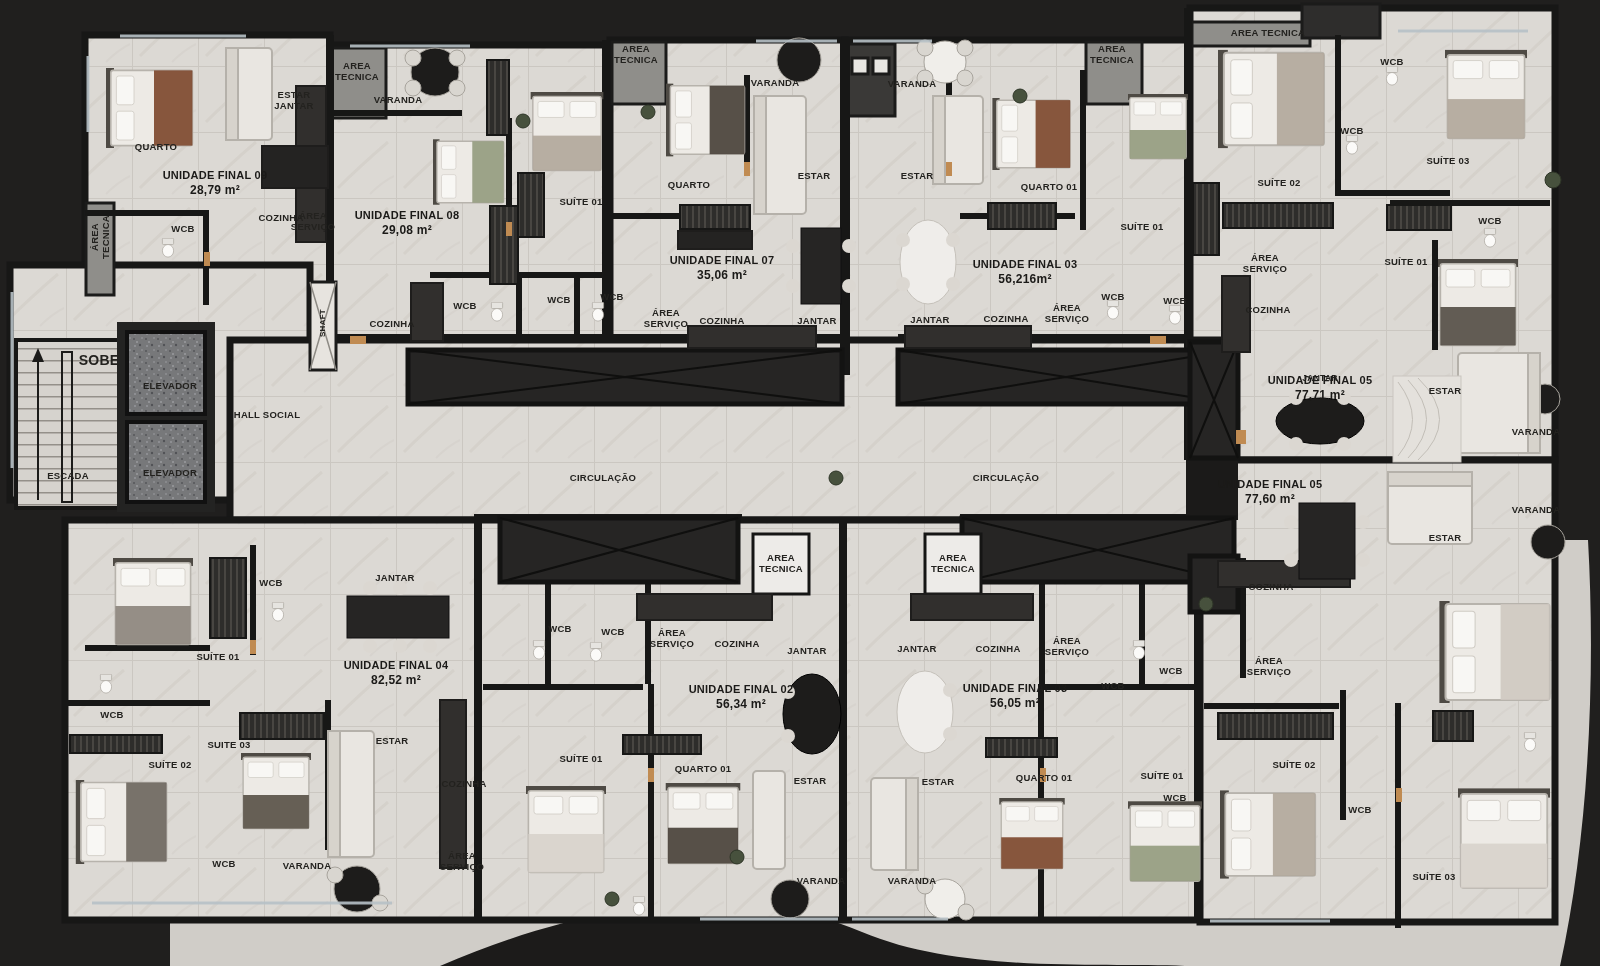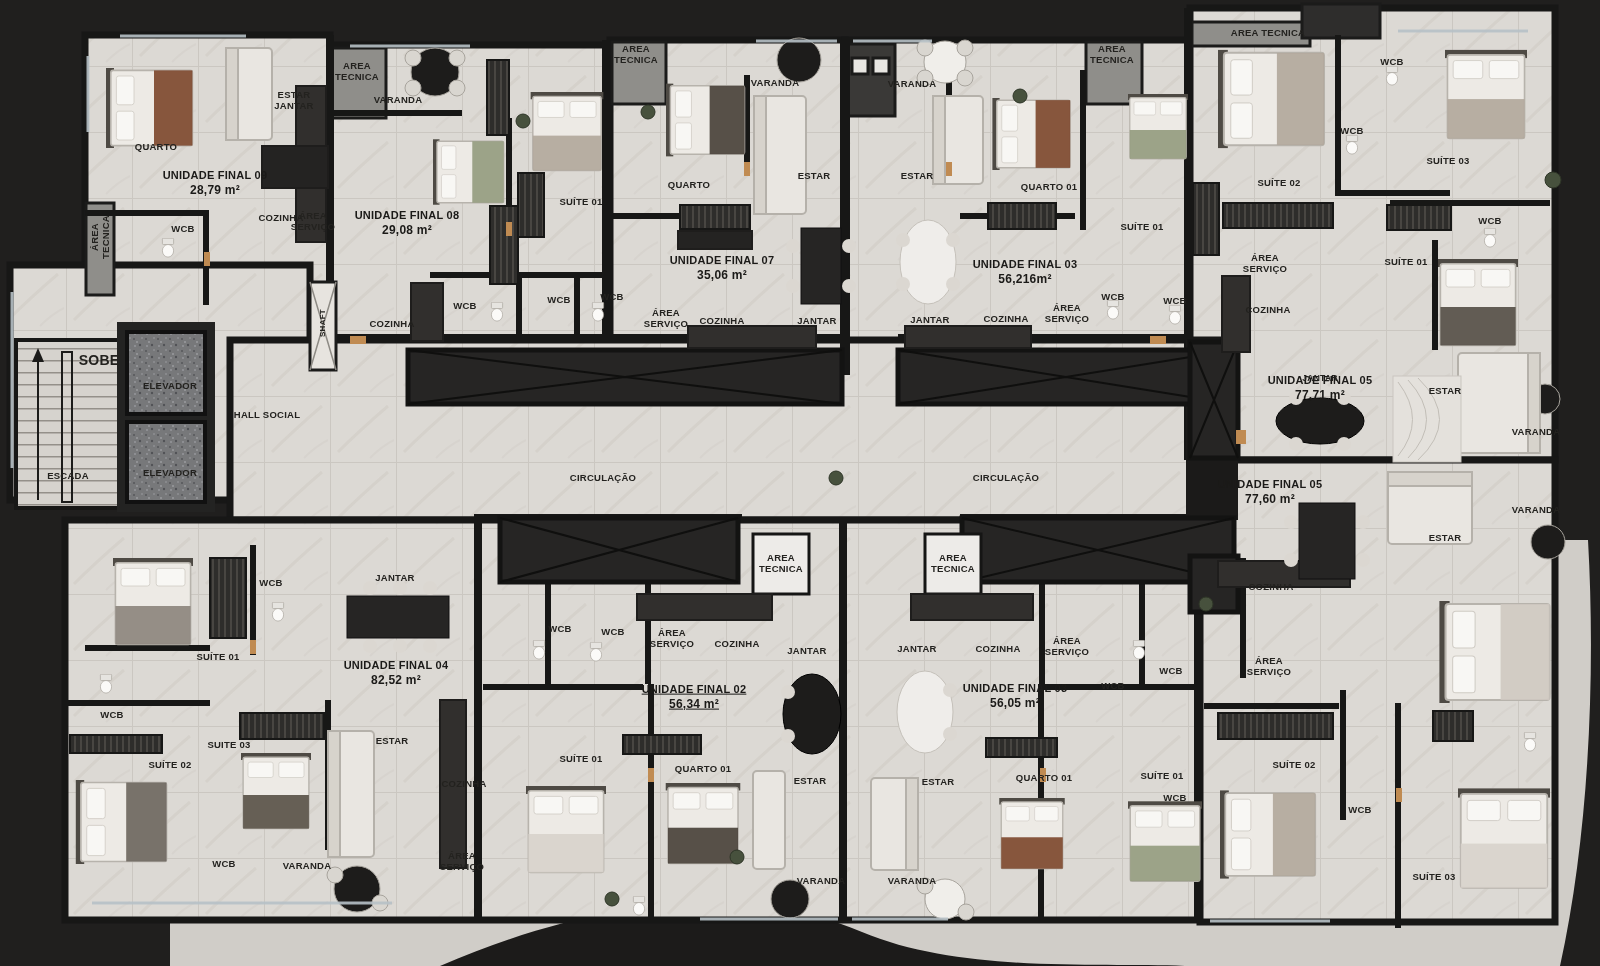--- a/index.html
+++ b/index.html
@@ -369,21 +369,21 @@
 </svg>
 
 <div id="labels">
       <div class="label unit" style="left: 215px; top: 183px;"><div class="u-name">UNIDADE FINAL 09</div><div class="u-area">28,79 m²</div></div>
       <div class="label unit" style="left: 407px; top: 223px;"><div class="u-name">UNIDADE FINAL 08</div><div class="u-area">29,08 m²</div></div>
       <div class="label unit" style="left: 722px; top: 268px;"><div class="u-name">UNIDADE FINAL 07</div><div class="u-area">35,06 m²</div></div>
       <div class="label unit" style="left: 1025px; top: 272px;"><div class="u-name">UNIDADE FINAL 03</div><div class="u-area">56,216m²</div></div>
       <div class="label unit" style="left: 1320px; top: 382px; margin-top: 6px;"><div class="u-name">UNIDADE FINAL 05</div><div class="u-area">77,71 m²</div></div>
       <div class="label unit" style="left: 1270px; top: 492px;"><div class="u-name">UNIDADE FINAL 05</div><div class="u-area">77,60 m²</div></div>
       <div class="label unit" style="left: 396px; top: 673px;"><div class="u-name">UNIDADE FINAL 04</div><div class="u-area">82,52 m²</div></div>
-      <div class="label unit" style="left: 694px; top: 697px; text-decoration: underline;"><div class="u-name">UNIDADE FINAL 02</div><div class="u-area">56,34 m²</div></div>
+      <div class="label unit" style="left: 741px; top: 697px;"><div class="u-name">UNIDADE FINAL 02</div><div class="u-area">56,34 m²</div></div>
       <div class="label unit" style="left: 1015px; top: 696px;"><div class="u-name">UNIDADE FINAL 03</div><div class="u-area">56,05 m²</div></div>
       <div class="label" style="left: 156px; top: 147px; transform: translate(-50%, -50%);">QUARTO</div>
       <div class="label" style="left: 294px; top: 100px; transform: translate(-50%, -50%);">ESTAR
 JANTAR</div>
       <div class="label" style="left: 357px; top: 71px; transform: translate(-50%, -50%);">AREA
 TECNICA</div>
       <div class="label" style="left: 281px; top: 218px; transform: translate(-50%, -50%);">COZINHA</div>
       <div class="label" style="left: 313px; top: 221px; transform: translate(-50%, -50%);">ÁREA
 SERVIÇO</div>
       <div class="label" style="left: 183px; top: 229px; transform: translate(-50%, -50%);">WCB</div>

